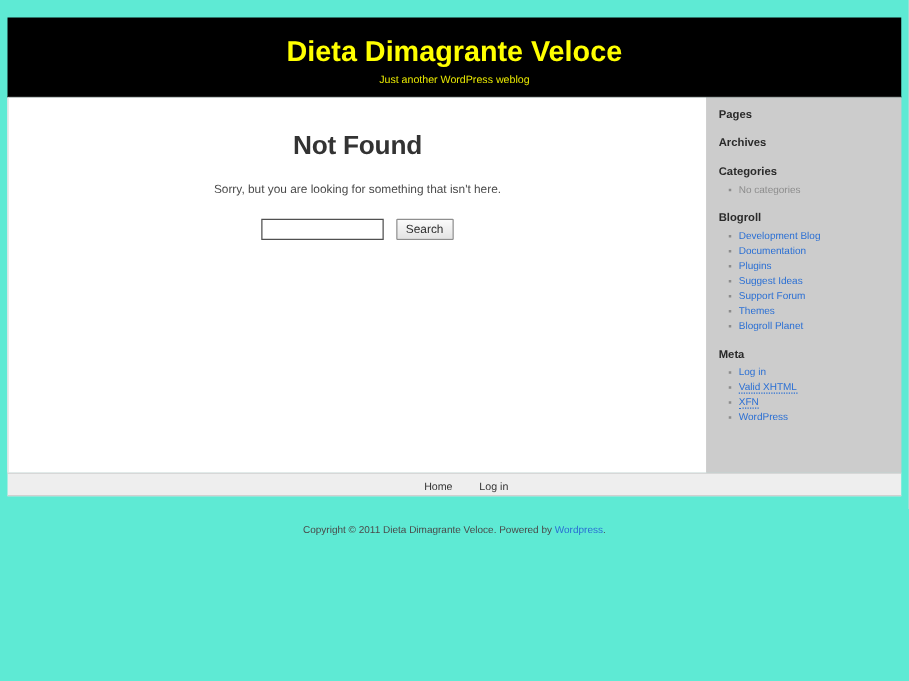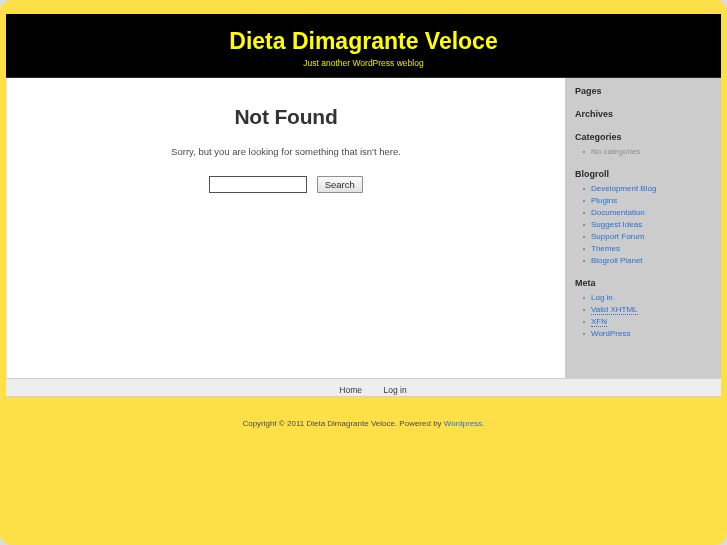--- a/index.html
+++ b/index.html
@@ -10,22 +10,21 @@
     width: 727px;
     height: 545px;
     background: #dcdcdc;
     font-family: "Liberation Sans", sans-serif;
     overflow: hidden;
   }
   #page {
     position: relative;
     width: 727px;
     height: 545px;
-    background: #fde047;
-    border-radius: 12px;
+    background: #5eead4;
   }
   
   .wrapper {
     position: absolute;
     left: 6px;
     top: 14px;
     width: 715px;
   }
   
   .header {
@@ -248,24 +247,24 @@
           </ul>
         </div>
 
         <div class="widget">
           <h3 class="widget-title">Blogroll</h3>
           <ul>
             <li>
               <a href="#">Development Blog</a>
             </li>
             <li>
+              <a href="#">Documentation</a>
+            </li>
+            <li>
               <a href="#">Plugins</a>
-            </li>
-            <li>
-              <a href="#">Documentation</a>
             </li>
             <li>
               <a href="#">Suggest Ideas</a>
             </li>
             <li>
               <a href="#">Support Forum</a>
             </li>
             <li>
               <a href="#">Themes</a>
             </li>

